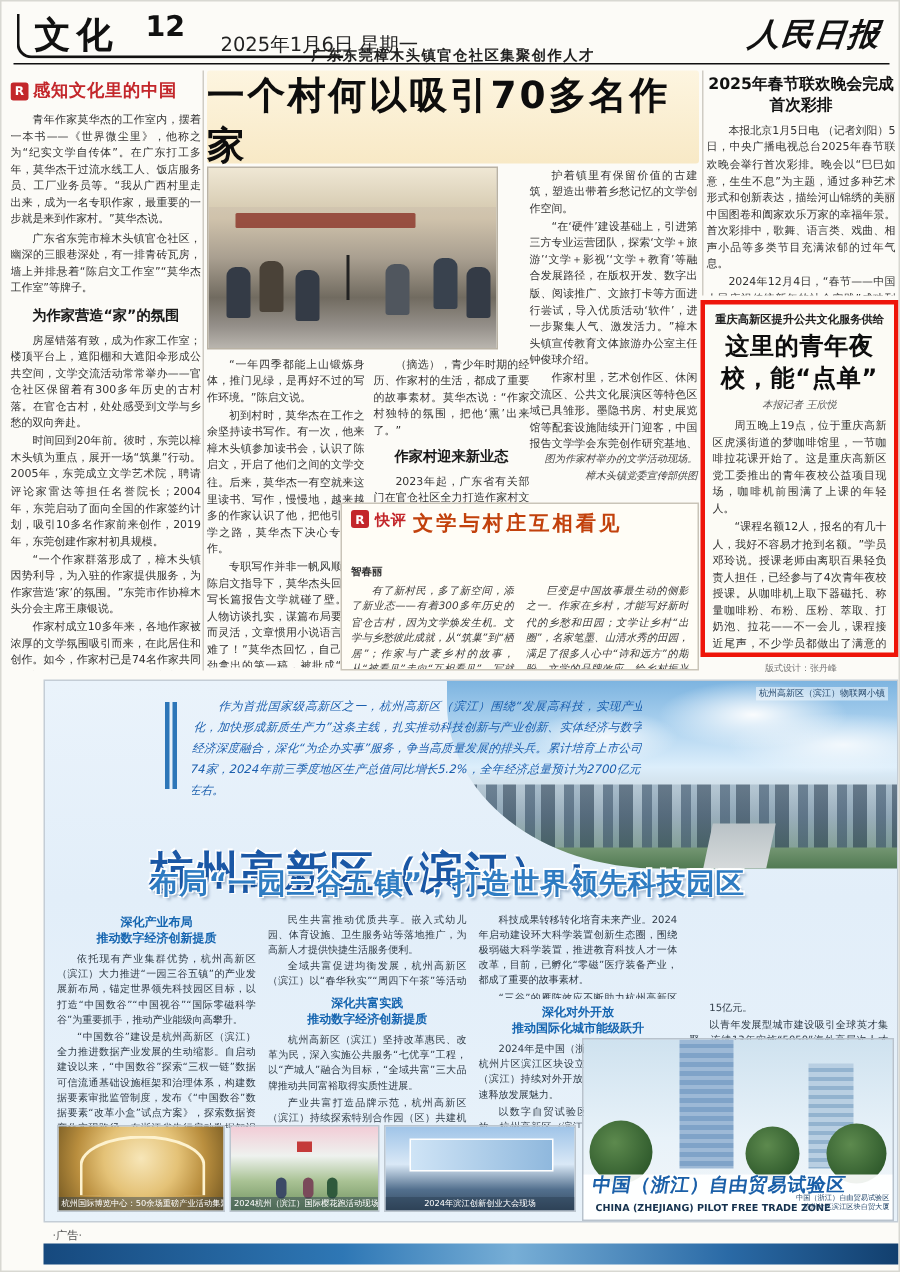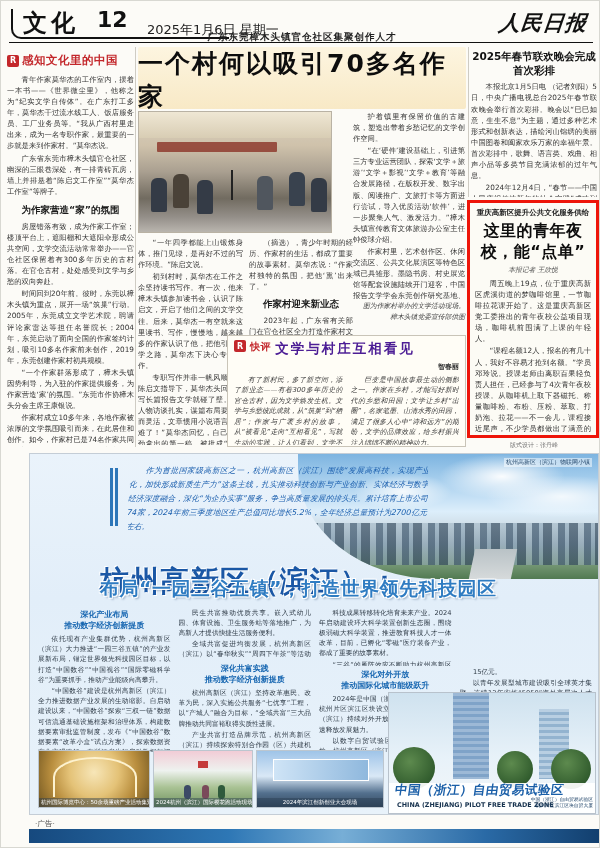--- a/index.html
+++ b/index.html
@@ -8,21 +8,21 @@
   #page { position:relative; width:600px; height:848px; background:#fcfbf7; margin:0 auto;
           border:1px solid #d8d8d2; overflow:hidden; color:#2b2b2b; }
 
   
   .masthead { position:absolute; left:0; top:0; width:600px; height:42px; }
   .mast-bracket { position:absolute; left:10px; top:8px; width:218px; height:30px;
           border-left:2.5px solid #111; border-bottom:2.5px solid #111;
           border-bottom-left-radius:10px; }
   .mast-section { position:absolute; left:22px; top:6px; font-family:"DejaVu Serif","Liberation Serif",serif;
           font-weight:bold; font-size:24px; letter-spacing:4px; color:#111; }
-  .mast-page { position:absolute; left:96px; top:6px; font-size:22px; font-weight:bold; color:#111; }
+  .mast-page { position:absolute; left:96px; top:6px; font-size:19px; font-weight:bold; color:#111; }
   .mast-date { position:absolute; left:146px; top:20px; font-size:13px; font-weight:normal; color:#222; }
   .mast-brand { position:absolute; right:14px; top:8px; font-family:"DejaVu Serif","Liberation Serif",serif;
           font-style:italic; font-weight:bold; font-size:21px; color:#111; letter-spacing:1px;
           transform:skewX(-6deg); }
   .mast-rule { position:absolute; left:8px; top:41px; width:584px; height:0; border-top:1.6px solid #111; }
 
   
   .vline { position:absolute; width:0; border-left:1px solid #cfccc4; }
 
   
@@ -55,22 +55,22 @@
   .ph-main .fig { position:absolute; width:16px; height:34px; background:#343b46; border-radius:6px 6px 2px 2px; }
   .ph-main .mic { position:absolute; left:92px; top:58px; width:2px; height:30px; background:#222; }
 
   .cap-photo { position:absolute; left:352px; top:300px; width:112px; text-align:right;
           font-size:6.8px; font-style:italic; color:#444; line-height:1.6; }
 
   
   .kp-box { position:absolute; left:226px; top:334px; width:239px; height:112px;
           border:1px solid #c9c4b8; background:#fffdf6; padding:4px 6px; overflow:hidden; }
   .kp-head { display:flex; align-items:flex-start; gap:4px; }
-  .kp-title { flex:1; text-align:center; font-weight:bold; font-size:13.5px; color:#4c1d95; letter-spacing:2px; }
-  .kp-author { text-align:right; font-size:7px; font-weight:bold; color:#333; margin:4px 0 3px 0; }
+  .kp-title { flex:1; text-align:center; font-weight:bold; font-size:13.5px; color:#c2410c; letter-spacing:2px; }
+  .kp-author { text-align:left; font-size:7px; font-weight:bold; color:#333; margin:18px 0 3px 0; }
   .kp-cols { display:flex; gap:8px; }
   .kp-cols > div { flex:1; overflow:hidden; height:70px; }
   .kp-cols .para { font-style:italic; font-size:6.9px; color:#3a3a3a; }
 
   
   .rt-article { position:absolute; left:470px; top:48px; width:126px; height:148px; overflow:hidden; }
   .rt-title { font-size:10.5px; font-weight:bold; color:#111; text-align:center; line-height:1.35; margin-bottom:4px; }
   .redbox { position:absolute; left:466px; top:199px; width:132px; height:238px;
           border:3px solid #ee1509; background:#fcfbf5; padding:5px 5px 3px 5px; overflow:hidden; }
   .rb-kicker { font-size:7.5px; font-weight:bold; color:#222; text-align:center; }

